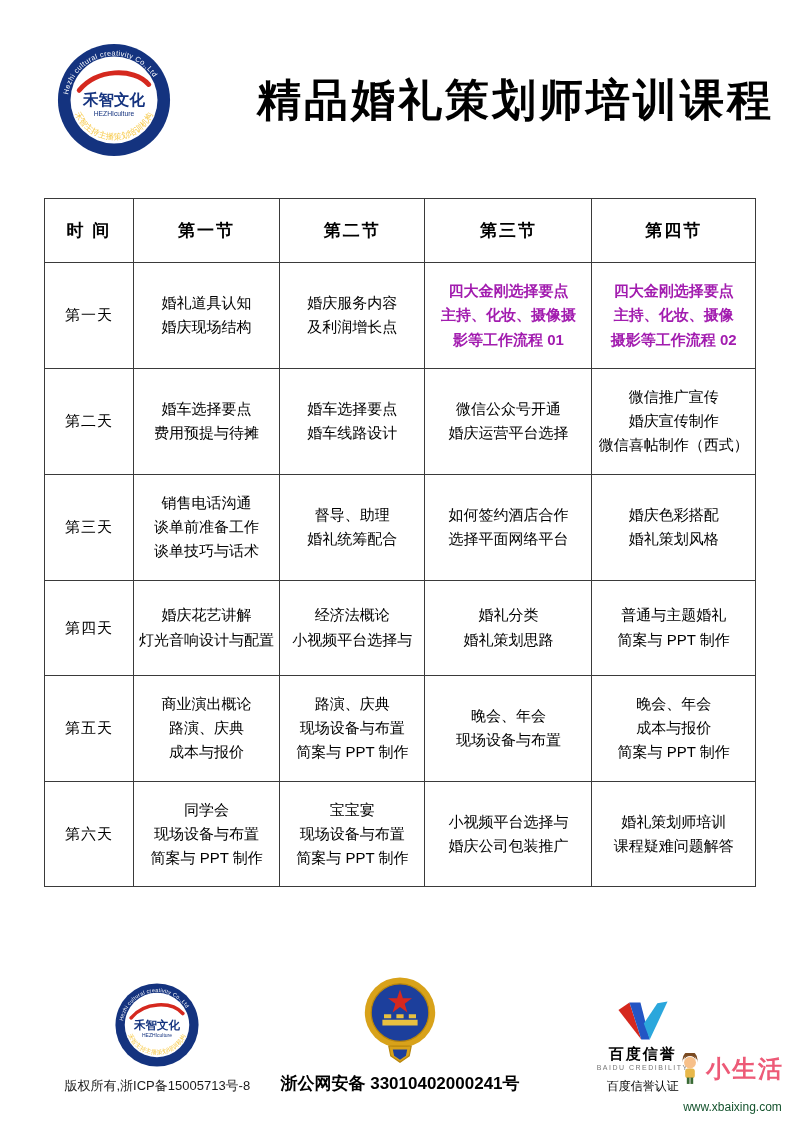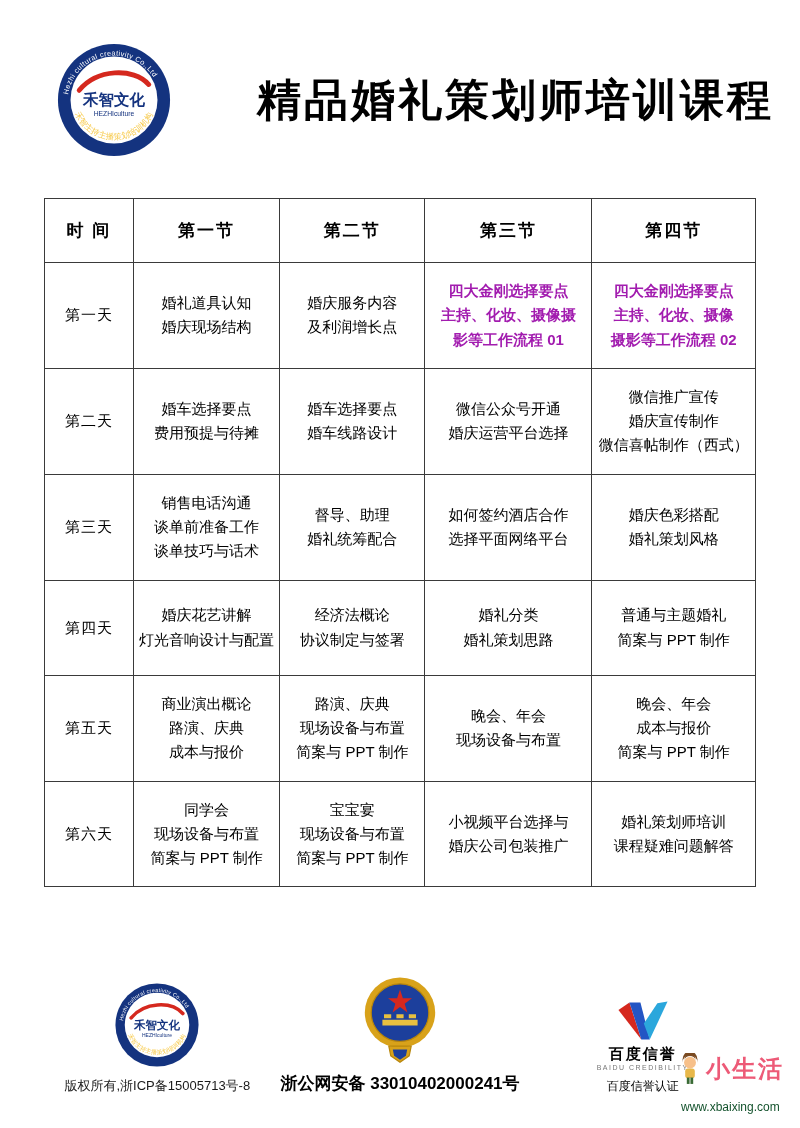--- a/index.html
+++ b/index.html
@@ -44,21 +44,21 @@
   .badge { width: 80px; height: 88px; }
   .baidu-v { width: 56px; height: 44px; }
   .baidu-cn { font-size: 15px; font-weight: bold; color: #000000; margin-top: 2px; letter-spacing: 2px; }
   .baidu-en { font-size: 7px; color: #777; letter-spacing: 1.5px; }
   .cert-caption { margin-top: 9px; }
   .caption-icp { font-size: 13px; color: #1a1a1a; }
   .caption-police { font-size: 17px; font-weight: bold; color: #000; }
   .caption-baidu { font-size: 12px; color: #000; margin-top: 7px; }
 
   
-  .watermark { position: absolute; right: 16px; bottom: 14px; text-align: left; }
+  .watermark { position: absolute; right: 16px; bottom: 14px; text-align: center; }
   .wm-top { display: flex; align-items: center; }
   .wm-icon { width: 26px; height: 32px; margin-right: 3px; }
   .wm-name { font-size: 24px; font-weight: bold; color: #ed5a77; letter-spacing: 2px; line-height: 1; }
   .wm-url { font-size: 12px; color: #14532d; margin-top: 15px; padding-left: 4px; }
 </style>
 </head>
 <body>
 
 <svg width="0" height="0" style="position:absolute" aria-hidden="true">
   <defs>
@@ -167,21 +167,21 @@
         <td>如何签约酒店合作
 选择平面网络平台</td>
         <td>婚庆色彩搭配
 婚礼策划风格</td>
       </tr>
       <tr>
         <td class="day-cell">第四天</td>
         <td>婚庆花艺讲解
 灯光音响设计与配置</td>
         <td>经济法概论
-协议制定与签署</td>
+小视频平台选择与</td>
         <td>婚礼分类
 婚礼策划思路</td>
         <td>普通与主题婚礼
 简案与 PPT 制作</td>
       </tr>
       <tr>
         <td class="day-cell">第五天</td>
         <td>商业演出概论
 路演、庆典
 成本与报价</td>

